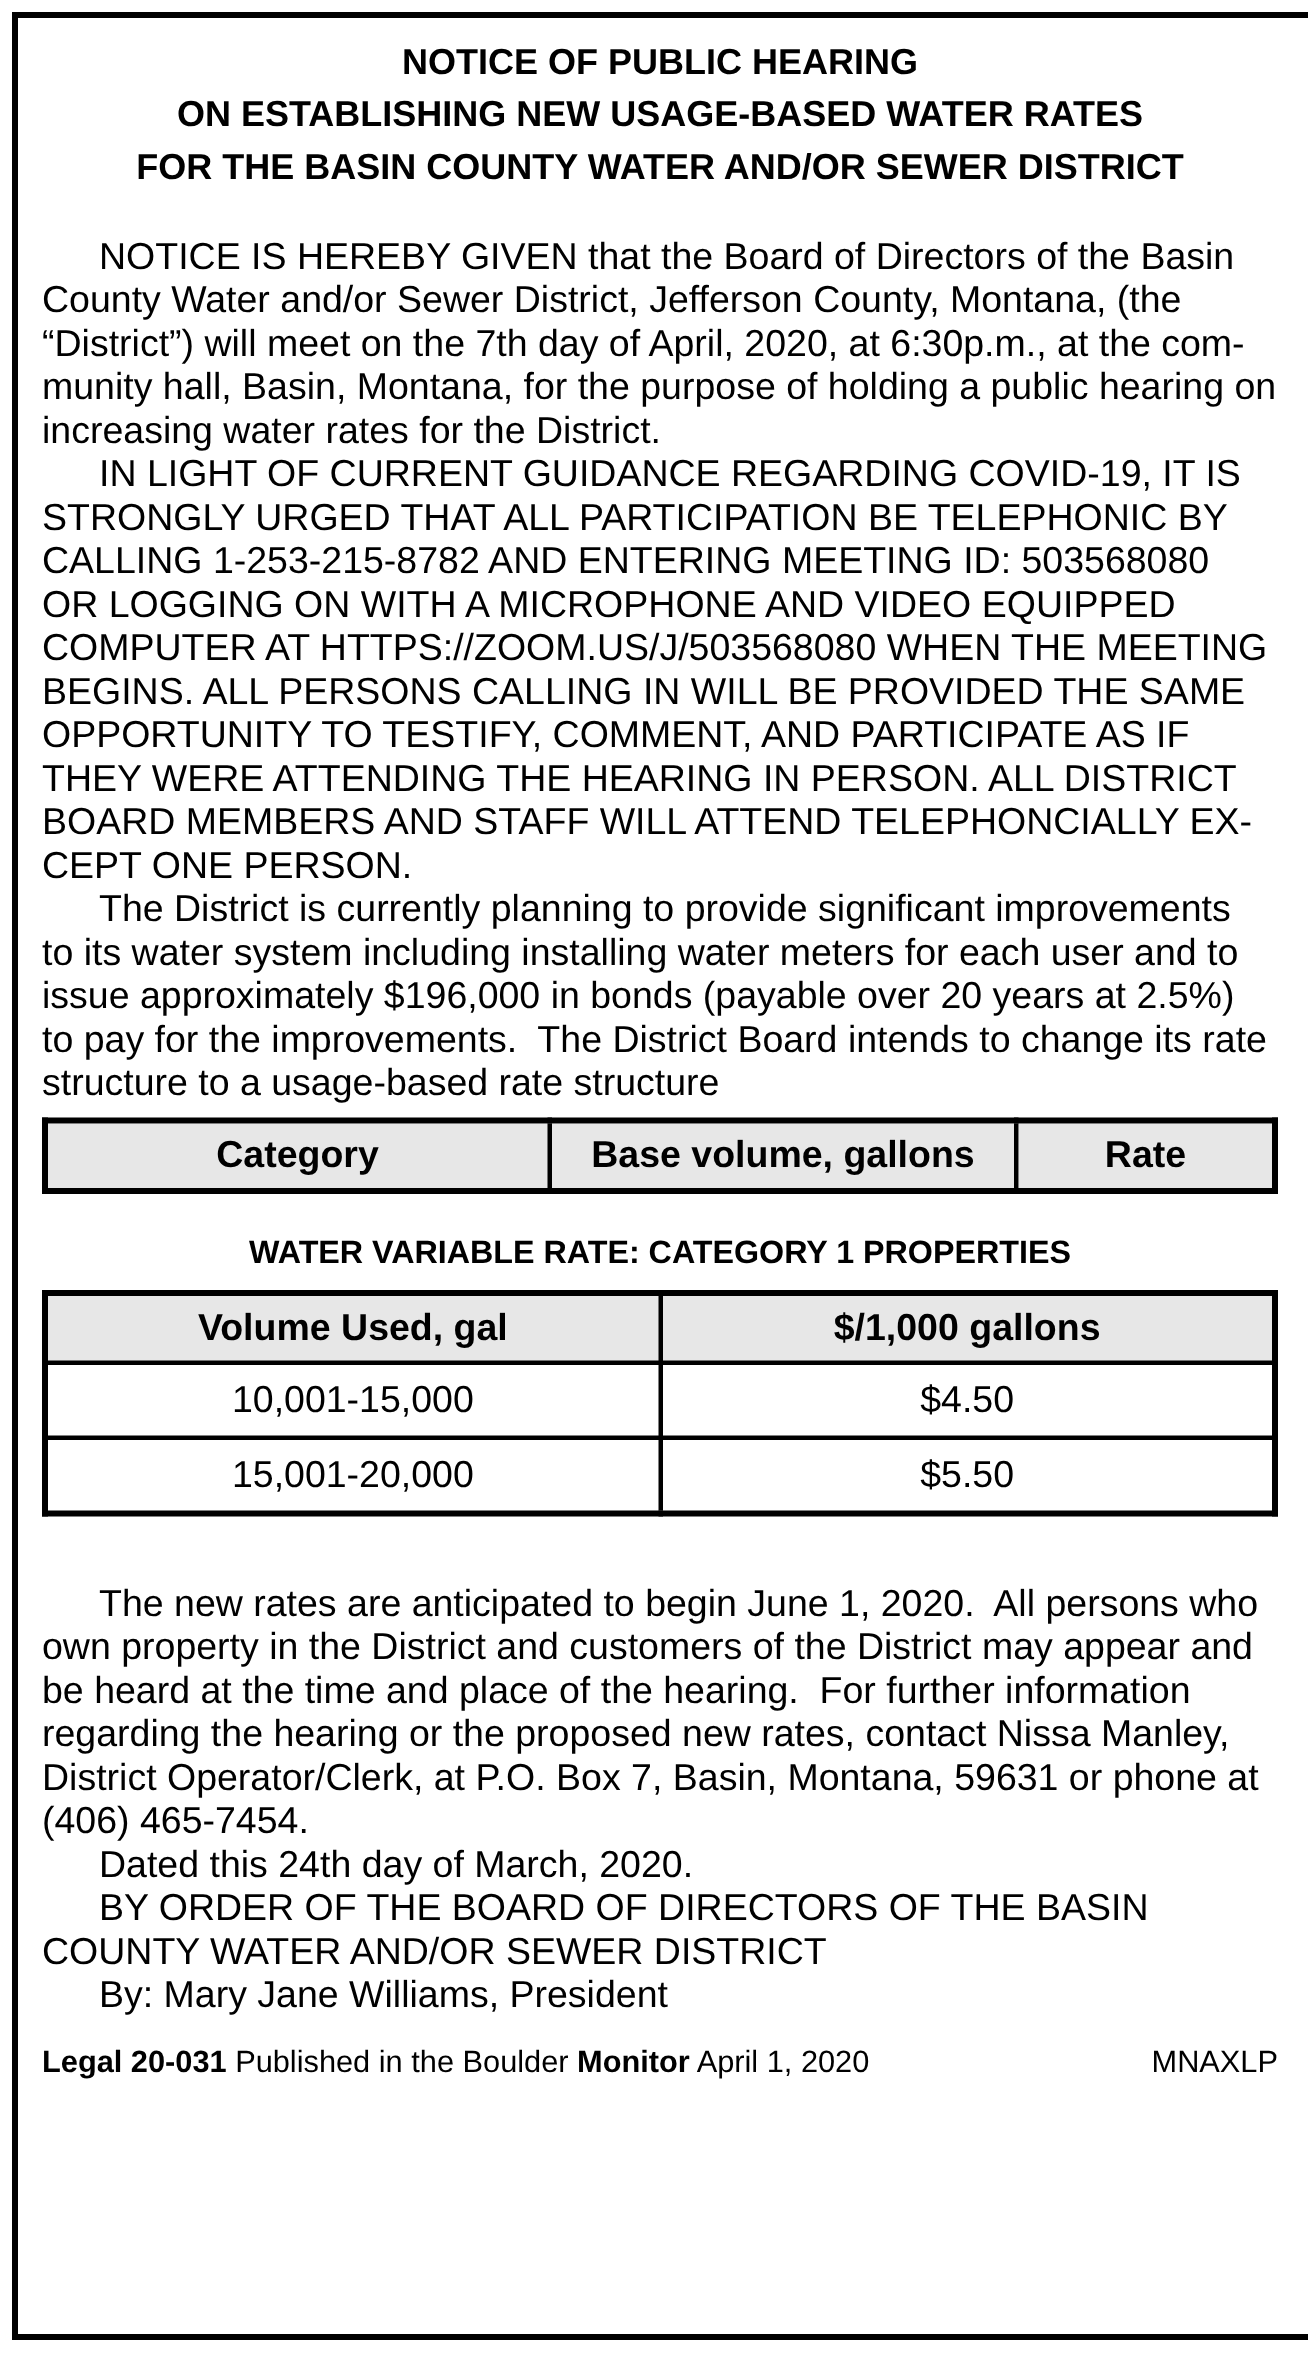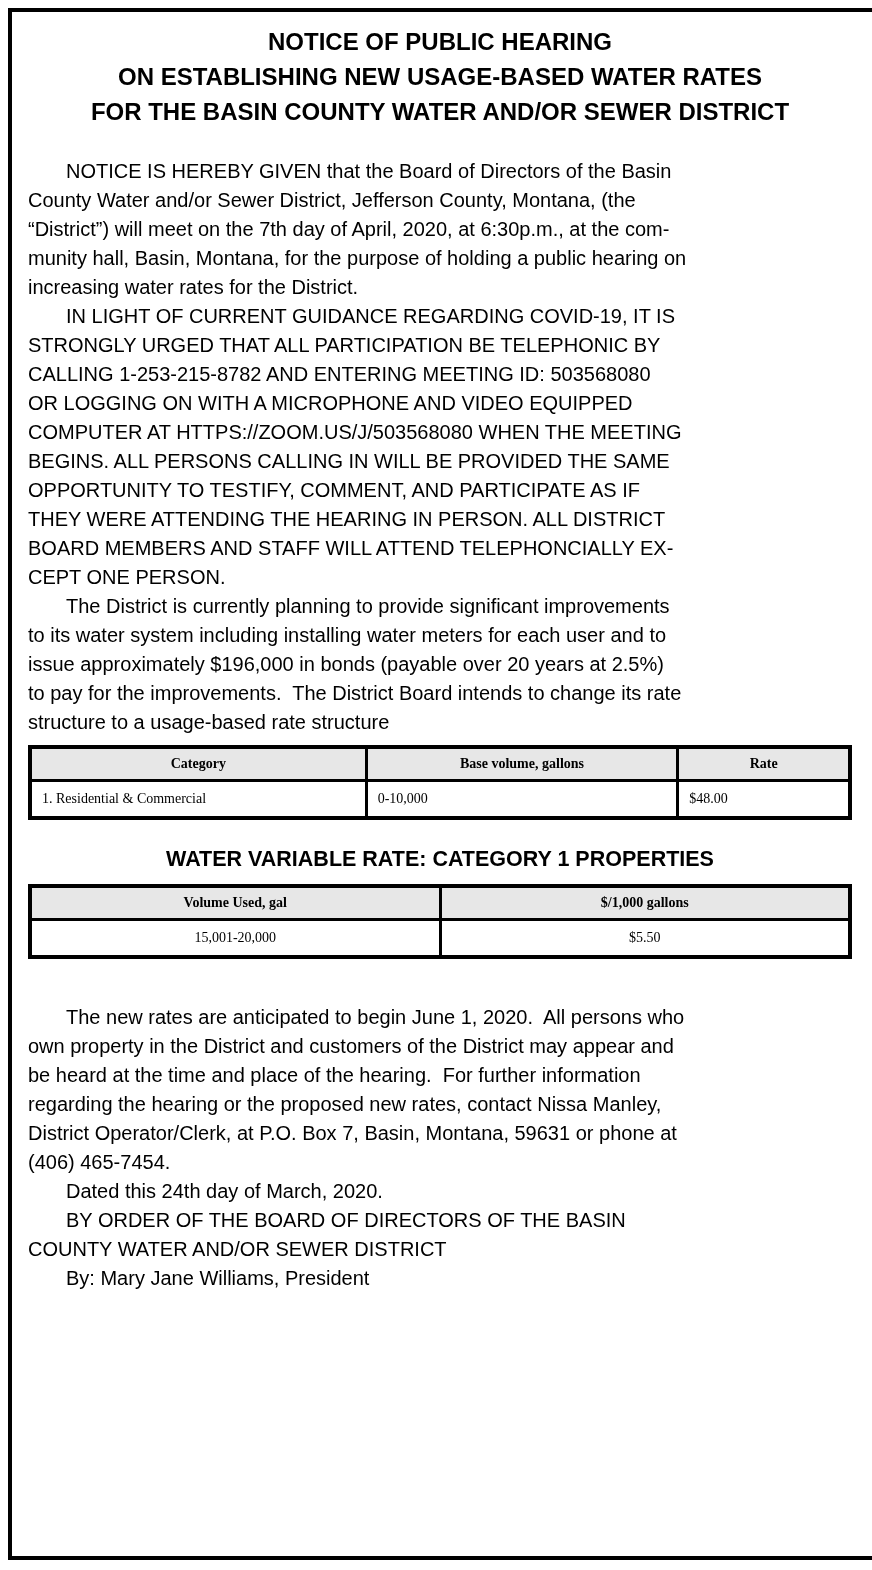--- a/index.html
+++ b/index.html
@@ -25,38 +25,37 @@
   }
   .title {
     font-size: 24px;
     line-height: 35px;
     font-weight: bold;
     text-align: center;
     white-space: pre-wrap;
     margin: 2px 0 28px 0;
   }
   .para {
-    font-size: 20px;
+    font-size: 25px;
     line-height: 29px;
     white-space: pre-wrap;
     margin: 0;
   }
   .indent { text-indent: 38px; }
   table {
     border-collapse: collapse;
     width: 100%;
     table-layout: fixed;
   }
   table.rates { margin: 8px 0 0 0; }
   table.variable { margin: 12px 0 0 0; }
   th, td {
     border: 3px solid #000000;
-    font-size: 14px;
+    font-size: 25px;
     overflow: hidden;
-    font-family: Liberation Serif, serif;
   }
   table { border: 4px solid #000000; }
   th {
     background: #e7e7e7;
     font-weight: bold;
     text-align: center;
     padding: 7px 6px;
   }
   td { padding: 9px 10px; }
   table.rates td { text-align: left; }
@@ -122,42 +121,41 @@
       <col class="col-rate">
     </colgroup>
     <thead>
       <tr>
         <th>Category</th>
         <th>Base volume, gallons</th>
         <th>Rate</th>
       </tr>
     </thead>
     <tbody>
-      <tr>
-        <td>1. Residential &amp; Commercial</td>
-        <td>0-10,000</td>
-        <td>$48.00</td>
-      </tr>
     </tbody>
   </table>
 
   <div class="subheading">WATER VARIABLE RATE: CATEGORY 1 PROPERTIES</div>
 
   <table class="variable">
     <colgroup>
       <col class="col-half">
       <col class="col-half">
     </colgroup>
     <thead>
       <tr>
         <th>Volume Used, gal</th>
         <th>$/1,000 gallons</th>
       </tr>
     </thead>
     <tbody>
+      <tr>
+        <td>10,001-15,000</td>
+        <td>$4.50</td>
+      </tr>
       <tr>
         <td>15,001-20,000</td>
         <td>$5.50</td>
       </tr>
     </tbody>
   </table>
 
   <div class="para indent gap-top">The new rates are anticipated to begin June 1, 2020.  All persons who
 own property in the District and customers of the District may appear and
 be heard at the time and place of the hearing.  For further information
@@ -165,14 +163,18 @@
 District Operator/Clerk, at P.O. Box 7, Basin, Montana, 59631 or phone at
 (406) 465-7454.</div>
 
   <div class="para indent">Dated this 24th day of March, 2020.</div>
 
   <div class="para indent">BY ORDER OF THE BOARD OF DIRECTORS OF THE BASIN
 COUNTY WATER AND/OR SEWER DISTRICT</div>
 
   <div class="para indent">By: Mary Jane Williams, President</div>
 
+  <div class="footer">
+    <div class="footer-left"><span class="b">Legal 20-031</span><span> Published in the Boulder </span><span class="b">Monitor</span><span> April 1, 2020</span></div>
+    <div>MNAXLP</div>
+  </div>
 
 </div>
 
 </body></html>

